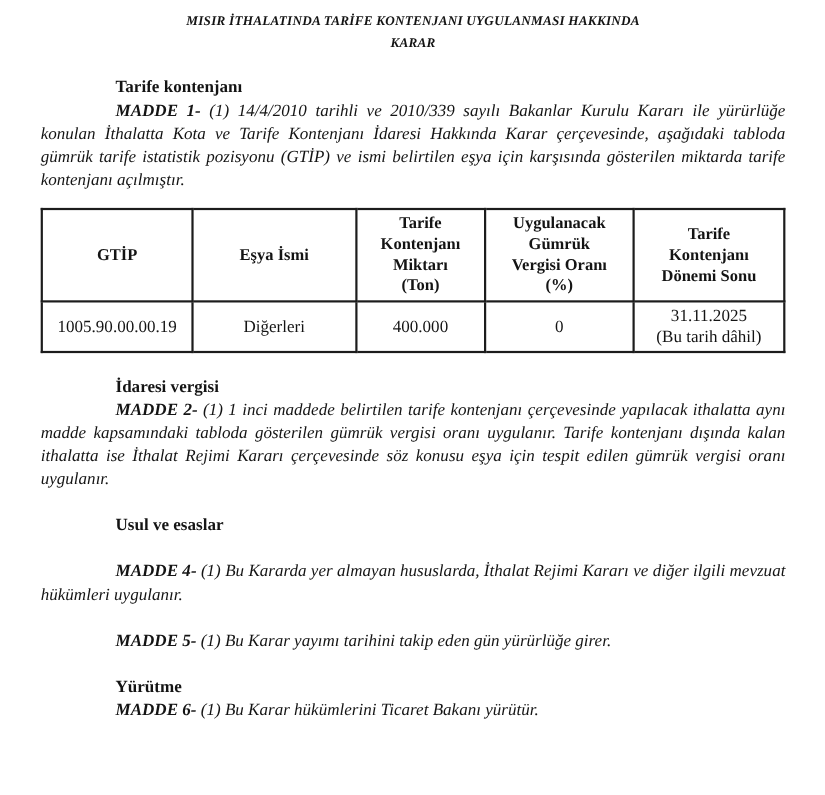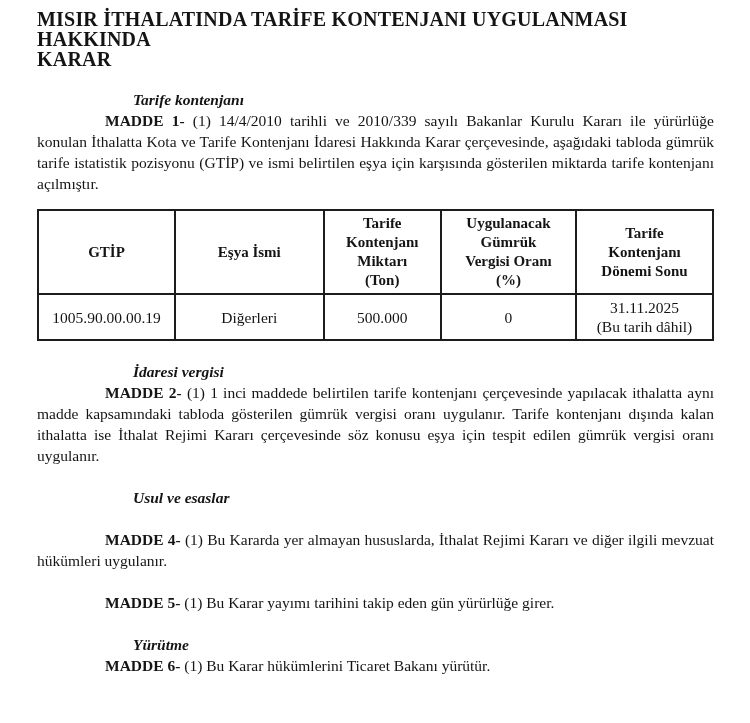--- a/index.html
+++ b/index.html
@@ -7,42 +7,44 @@
   body {
     width: 750px;
     height: 723px;
     font-family: "Liberation Serif", serif;
     color: #141414;
     overflow: hidden;
   }
   .page { padding: 9px 36px 0 37px; }
 
   .doc-title {
+    text-align: center;
     font-weight: bold;
-    font-size: 20px;
+    font-size: 12px;
     line-height: 20px;
     white-space: pre-line;
     letter-spacing: 0.2px;
+    font-style: italic;
   }
 
   .section { margin-top: 20px; }
   .section.tight { margin-top: 21px; }
 
   .section-heading {
     font-weight: bold;
     font-size: 15.5px;
     line-height: 21px;
-    margin-left: 96px;
-    font-style: italic;
+    margin-left: 68px;
   }
   .section-para {
     font-size: 15.5px;
     line-height: 21px;
     text-align: justify;
     text-indent: 68px;
+    font-style: italic;
   }
   .madde-label { font-weight: bold; }
 
   .quota-table {
     width: 100%;
     border-collapse: collapse;
     table-layout: fixed;
     margin-top: 15px;
   }
   .quota-table th, .quota-table td {
@@ -104,21 +106,21 @@
 (%)</th>
         <th>Tarife
 Kontenjanı
 Dönemi Sonu</th>
       </tr>
     </thead>
     <tbody>
       <tr>
         <td>1005.90.00.00.19</td>
         <td>Diğerleri</td>
-        <td>500.000</td>
+        <td>400.000</td>
         <td>0</td>
         <td>31.11.2025
 (Bu tarih dâhil)</td>
       </tr>
     </tbody>
   </table>
 
   <div class="section">
     <div class="section-heading">İdaresi vergisi</div>
     <p class="section-para"><span class="madde-label">MADDE 2-</span> <span>(1) 1 inci maddede belirtilen tarife kontenjanı çerçevesinde yapılacak ithalatta aynı madde kapsamındaki tabloda gösterilen gümrük vergisi oranı uygulanır. Tarife kontenjanı dışında kalan ithalatta ise İthalat Rejimi Kararı çerçevesinde söz konusu eşya için tespit edilen gümrük vergisi oranı uygulanır.</span></p>

